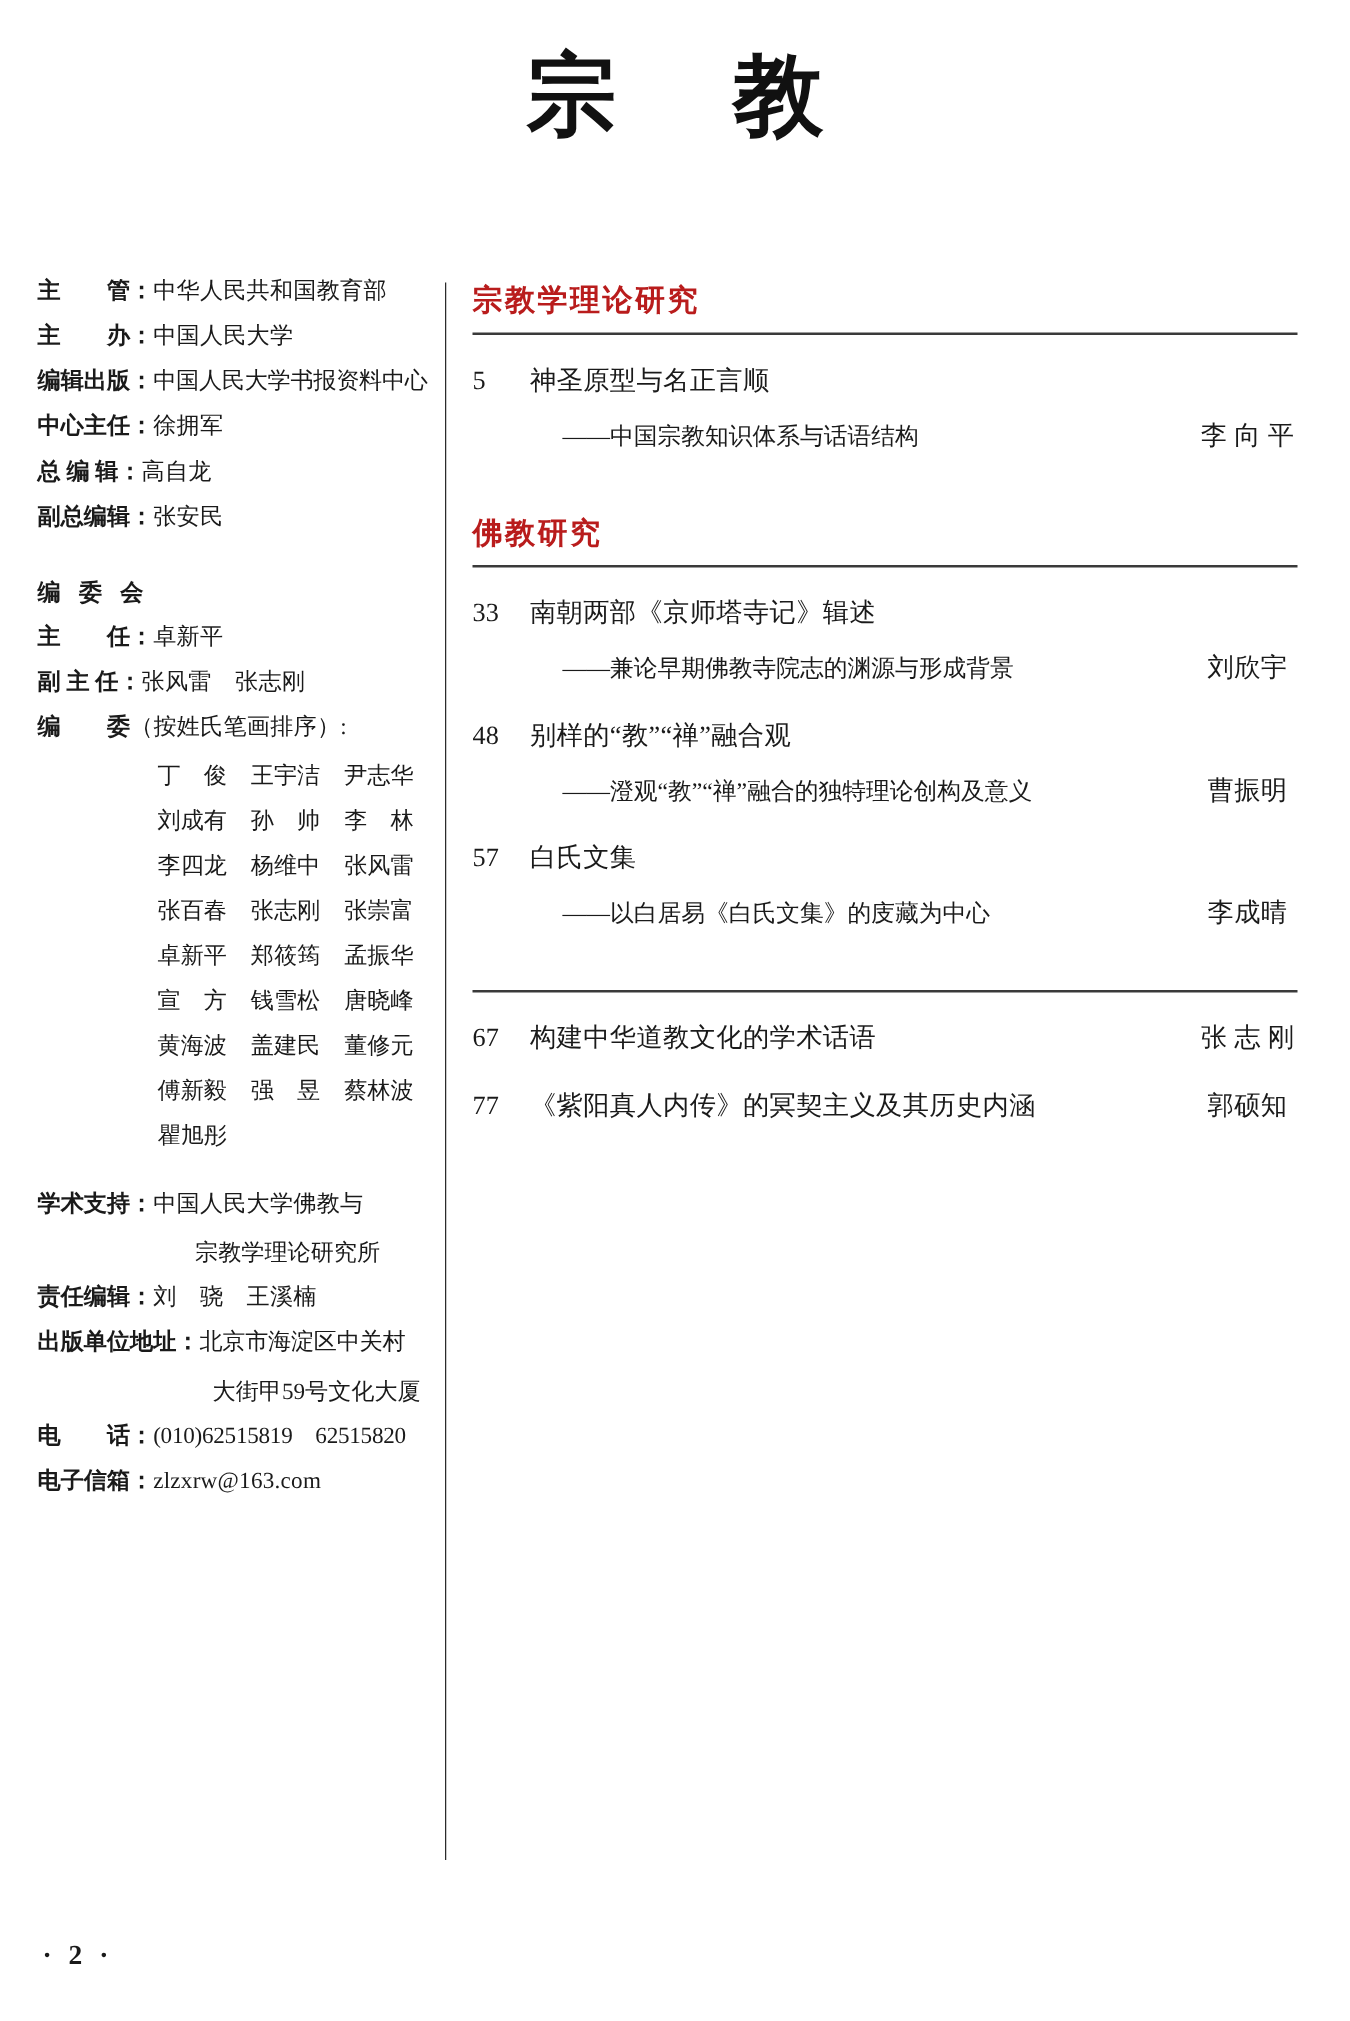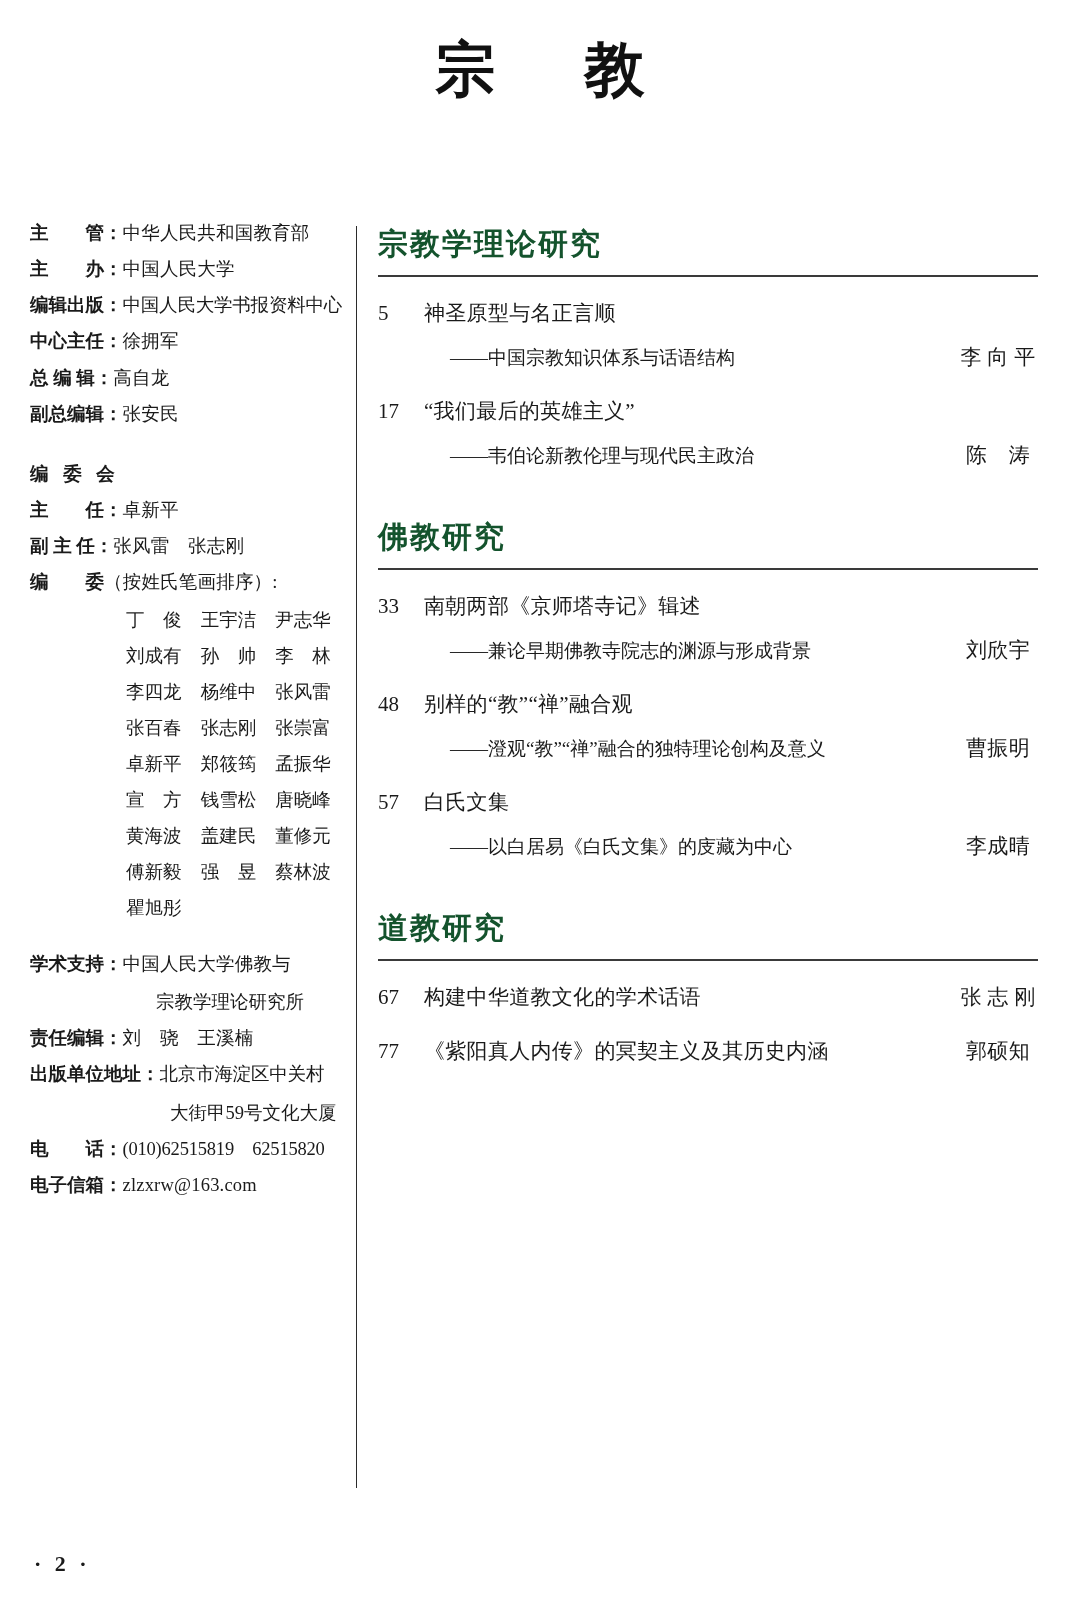--- a/index.html
+++ b/index.html
@@ -27,21 +27,21 @@
   .masthead {
     position: absolute;
     top: 36px;
     left: 0;
     width: 1080px;
     text-align: center;
   }
   .masthead .title {
     font-family: "DejaVu Serif", "Liberation Serif", serif;
     font-weight: bold;
-    font-size: 60px;
+    font-size: 72px;
     letter-spacing: 34px;
     line-height: 1.1;
     color: #111;
     padding-left: 34px;
     text-align: center;
   }
 
   
   .body-wrap {
     position: absolute;
@@ -127,23 +127,23 @@
   }
   .indent-line.narrow { padding-left: 140px; }
 
   
   .cat {
     margin-top: 2px;
   }
   .cat-title {
     font-family: "DejaVu Serif", "Liberation Serif", serif;
     font-weight: bold;
-    font-size: 30px;
+    font-size: 24px;
     letter-spacing: 2px;
-    color: #14532d;
+    color: #b91c1c;
     margin-bottom: 10px;
   }
   .cat-rule {
     height: 2px;
     background: #3a3a3a;
     width: 100%;
     margin-bottom: 22px;
   }
   .entry {
     margin-bottom: 26px;
@@ -356,31 +356,20 @@
             <span class="entry-page">5</span>
             <span class="entry-title">神圣原型与名正言顺</span>
             <span class="entry-author"></span>
           </div>
           <div class="entry-sub">
             <span class="sub-text">——中国宗教知识体系与话语结构</span>
             <span class="entry-author">李 向 平</span>
           </div>
         </div>
 
-        <div class="entry">
-          <div class="entry-main">
-            <span class="entry-page">17</span>
-            <span class="entry-title">“我们最后的英雄主义”</span>
-            <span class="entry-author"></span>
-          </div>
-          <div class="entry-sub">
-            <span class="sub-text">——韦伯论新教伦理与现代民主政治</span>
-            <span class="entry-author">陈　涛</span>
-          </div>
-        </div>
       </div>
 
       <div class="cat-gap"></div>
 
       <div class="cat">
         <div class="cat-title">佛教研究</div>
         <div class="cat-rule"></div>
 
         <div class="entry">
           <div class="entry-main">
@@ -416,21 +405,20 @@
           <div class="entry-sub">
             <span class="sub-text">——以白居易《白氏文集》的庋藏为中心</span>
             <span class="entry-author">李成晴</span>
           </div>
         </div>
       </div>
 
       <div class="cat-gap"></div>
 
       <div class="cat">
-        <div class="cat-title">道教研究</div>
         <div class="cat-rule"></div>
 
         <div class="entry">
           <div class="entry-main">
             <span class="entry-page">67</span>
             <span class="entry-title">构建中华道教文化的学术话语</span>
             <span class="entry-author">张 志 刚</span>
           </div>
         </div>
 

